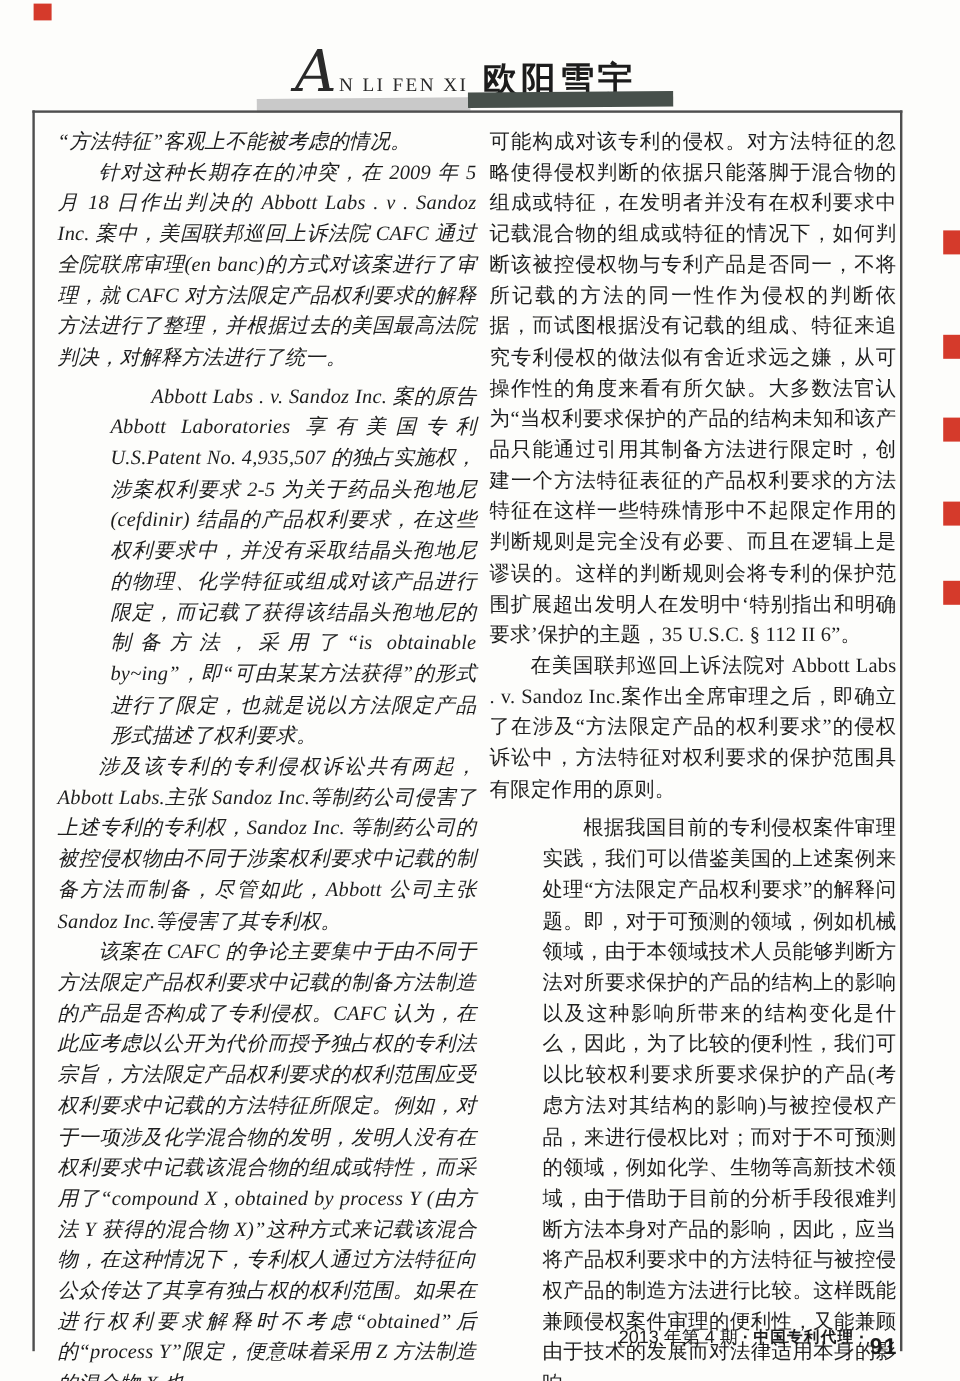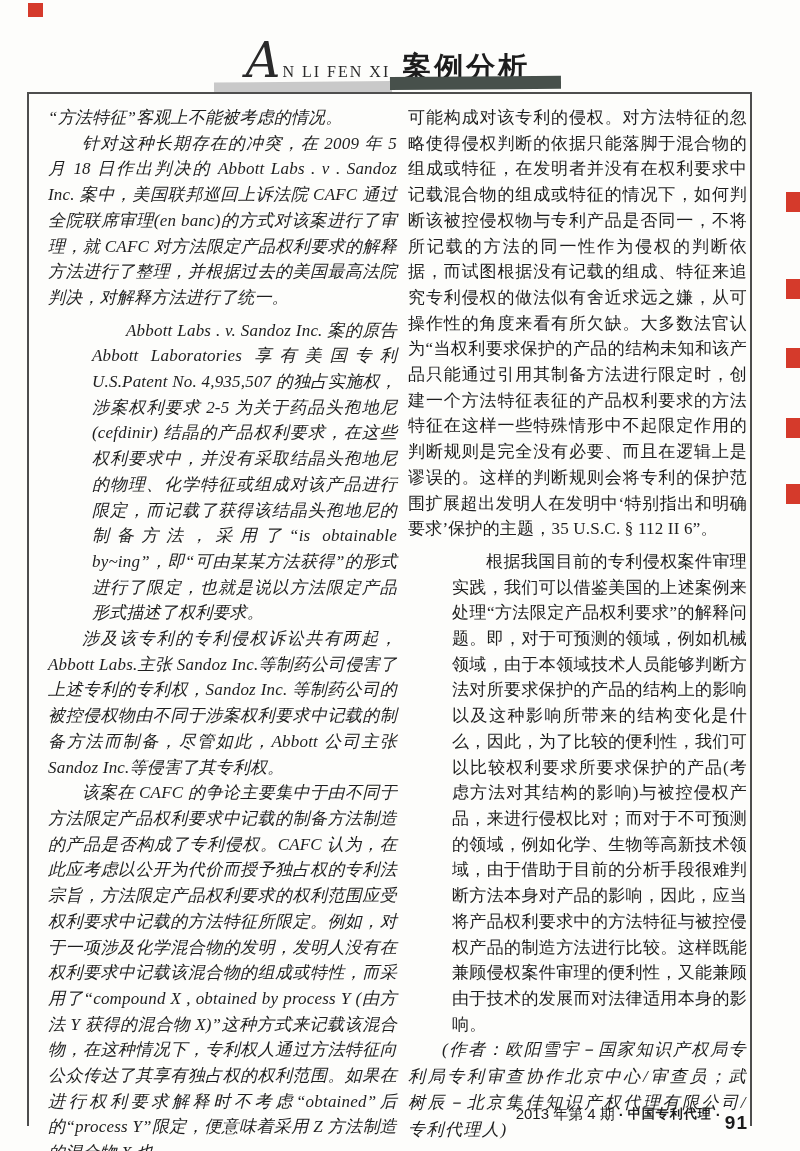--- a/index.html
+++ b/index.html
@@ -76,39 +76,40 @@
 <div class="red-mark mark-topleft"></div>
 <div class="red-mark mark-r1"></div>
 <div class="red-mark mark-r2"></div>
 <div class="red-mark mark-r3"></div>
 <div class="red-mark mark-r4"></div>
 <div class="red-mark mark-r5"></div>
 
 <div class="header">
   <span class="script-a">A</span>
   <span class="logo-caps">N LI FEN XI</span>
-  <span class="section-title">案例分析</span>
+  <span class="section-title">欧阳雪宇</span>
 </div>
 <div class="header-bars">
   <div class="bar-light"></div>
   <div class="bar-dark"></div>
 </div>
 
 <div class="content-box">
 
   <div class="col col-left">
     <p>“方法特征”客观上不能被考虑的情况。</p>
     <p class="indent">针对这种长期存在的冲突，在 2009 年 5 月 18 日作出判决的 Abbott Labs . v . Sandoz Inc. 案中，美国联邦巡回上诉法院 CAFC 通过全院联席审理(en banc)的方式对该案进行了审理，就 CAFC 对方法限定产品权利要求的解释方法进行了整理，并根据过去的美国最高法院判决，对解释方法进行了统一。</p>
     <p class="indent gap">Abbott Labs . v. Sandoz Inc. 案的原告 Abbott Laboratories 享有美国专利 U.S.Patent No. 4,935,507 的独占实施权，涉案权利要求 2-5 为关于药品头孢地尼 (cefdinir) 结晶的产品权利要求，在这些权利要求中，并没有采取结晶头孢地尼的物理、化学特征或组成对该产品进行限定，而记载了获得该结晶头孢地尼的制备方法，采用了“is obtainable by~ing”，即“可由某某方法获得”的形式进行了限定，也就是说以方法限定产品形式描述了权利要求。</p>
     <p class="indent">涉及该专利的专利侵权诉讼共有两起，Abbott Labs.主张 Sandoz Inc.等制药公司侵害了上述专利的专利权，Sandoz Inc. 等制药公司的被控侵权物由不同于涉案权利要求中记载的制备方法而制备，尽管如此，Abbott 公司主张 Sandoz Inc.等侵害了其专利权。</p>
     <p class="indent">该案在 CAFC 的争论主要集中于由不同于方法限定产品权利要求中记载的制备方法制造的产品是否构成了专利侵权。CAFC 认为，在此应考虑以公开为代价而授予独占权的专利法宗旨，方法限定产品权利要求的权利范围应受权利要求中记载的方法特征所限定。例如，对于一项涉及化学混合物的发明，发明人没有在权利要求中记载该混合物的组成或特性，而采用了“compound X , obtained by process Y (由方法 Y 获得的混合物 X)”这种方式来记载该混合物，在这种情况下，专利权人通过方法特征向公众传达了其享有独占权的权利范围。如果在进行权利要求解释时不考虑“obtained”后的“process Y”限定，便意味着采用 Z 方法制造的混合物 X 也</p>
   </div>
 
   <div class="col col-right">
     <p>可能构成对该专利的侵权。对方法特征的忽略使得侵权判断的依据只能落脚于混合物的组成或特征，在发明者并没有在权利要求中记载混合物的组成或特征的情况下，如何判断该被控侵权物与专利产品是否同一，不将所记载的方法的同一性作为侵权的判断依据，而试图根据没有记载的组成、特征来追究专利侵权的做法似有舍近求远之嫌，从可操作性的角度来看有所欠缺。大多数法官认为“当权利要求保护的产品的结构未知和该产品只能通过引用其制备方法进行限定时，创建一个方法特征表征的产品权利要求的方法特征在这样一些特殊情形中不起限定作用的判断规则是完全没有必要、而且在逻辑上是谬误的。这样的判断规则会将专利的保护范围扩展超出发明人在发明中‘特别指出和明确要求’保护的主题，35 U.S.C. § 112 II 6”。</p>
+    <p class="indent">在美国联邦巡回上诉法院对 Abbott Labs . v. Sandoz Inc.案作出全席审理之后，即确立了在涉及“方法限定产品的权利要求”的侵权诉讼中，方法特征对权利要求的保护范围具有限定作用的原则。</p>
     <p class="indent gap">根据我国目前的专利侵权案件审理实践，我们可以借鉴美国的上述案例来处理“方法限定产品权利要求”的解释问题。即，对于可预测的领域，例如机械领域，由于本领域技术人员能够判断方法对所要求保护的产品的结构上的影响以及这种影响所带来的结构变化是什么，因此，为了比较的便利性，我们可以比较权利要求所要求保护的产品(考虑方法对其结构的影响)与被控侵权产品，来进行侵权比对；而对于不可预测的领域，例如化学、生物等高新技术领域，由于借助于目前的分析手段很难判断方法本身对产品的影响，因此，应当将产品权利要求中的方法特征与被控侵权产品的制造方法进行比较。这样既能兼顾侵权案件审理的便利性，又能兼顾由于技术的发展而对法律适用本身的影响。</p>
     <p class="indent author-note">(作者：欧阳雪宇－国家知识产权局专利局专利审查协作北京中心/审查员；武树辰－北京集佳知识产权代理有限公司/专利代理人)</p>
   </div>
 
 </div>
 
 <div class="footer">
   <span>2013 年第 4 期</span>
   <span class="dot">·</span>
   <span class="journal">中国专利代理</span>

